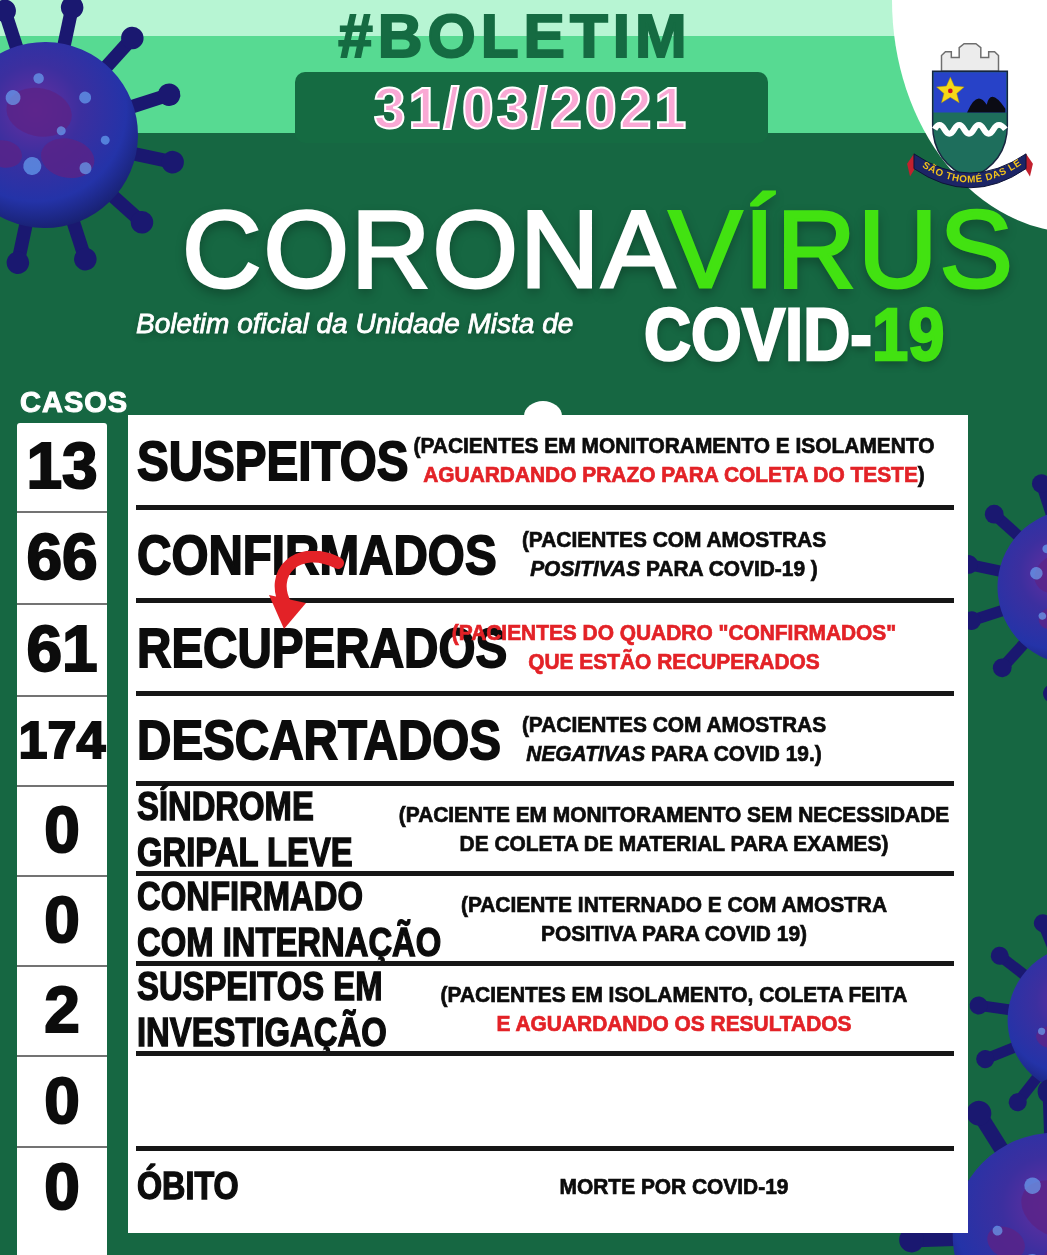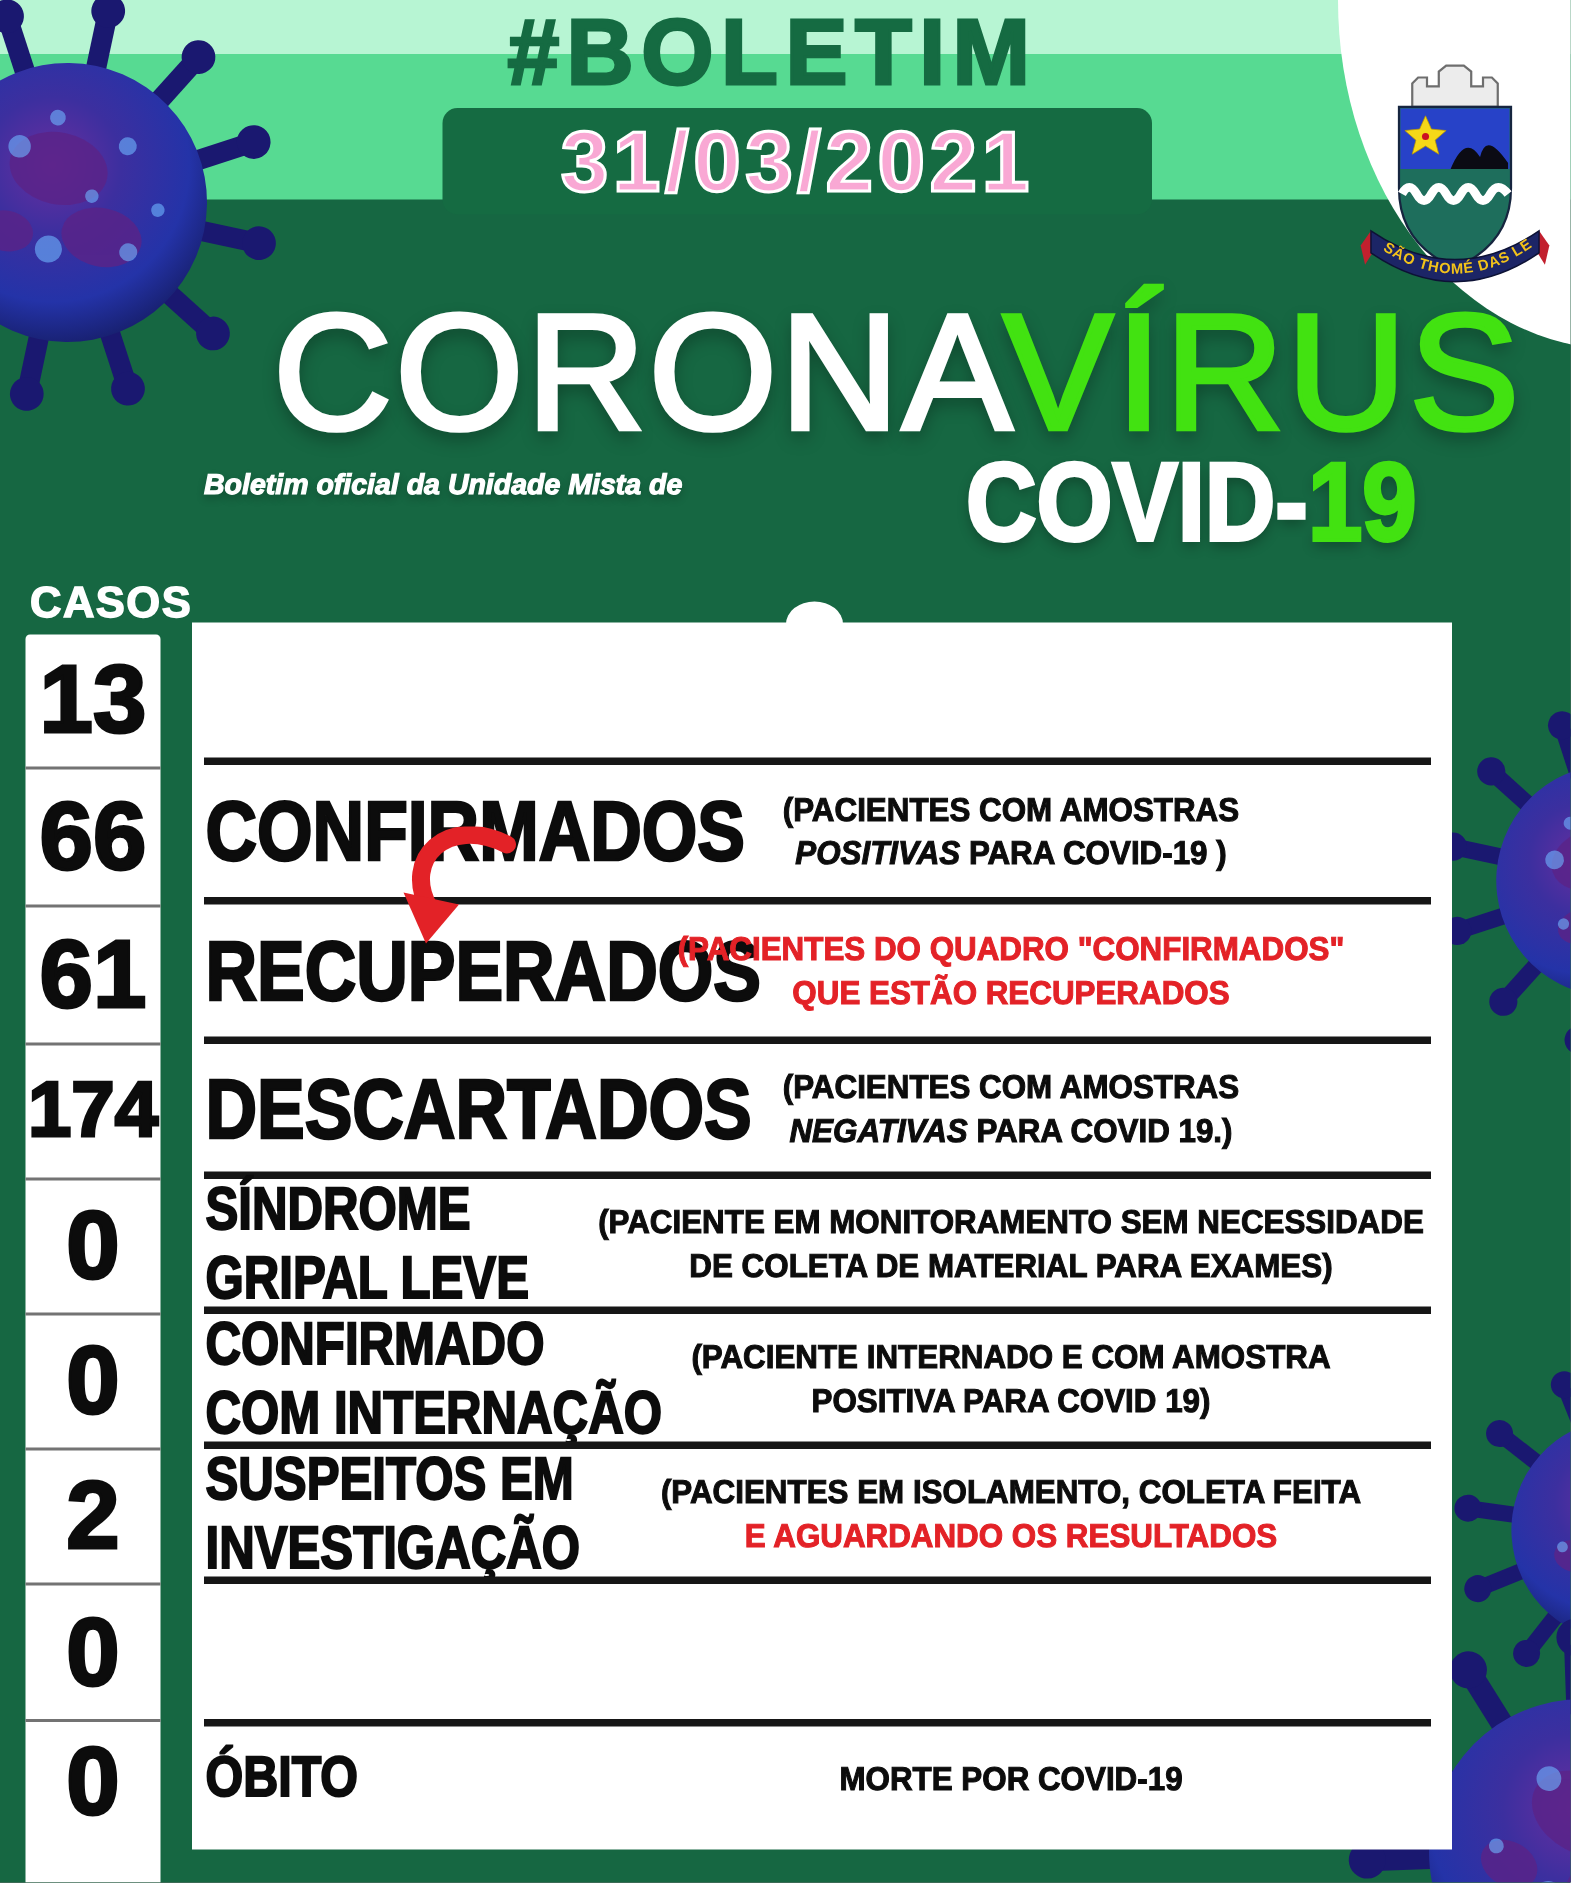--- a/index.html
+++ b/index.html
@@ -35,21 +35,21 @@
   .main-title{
     position:absolute;left:148px;top:193px;white-space:nowrap;z-index:1;
     font-size:110px;font-weight:normal;letter-spacing:2px;line-height:112px;
     text-shadow:0 5px 12px rgba(0,0,0,.35);
     margin-left:34px;
   }
   .t-white{color:#fff;-webkit-text-stroke:3px #fff;}
   .t-lime{color:#42E211;-webkit-text-stroke:3px #42E211;}
   .subtitle{
     position:absolute;left:136px;top:307px;z-index:1;color:#fff;
-    font-size:19px;line-height:34px;font-weight:bold;font-style:italic;
+    font-size:28px;line-height:34px;font-weight:normal;font-style:italic;
     -webkit-text-stroke:0.8px #fff;text-shadow:0 3px 6px rgba(0,0,0,.3);
   }
   .covid{
     position:absolute;left:644px;top:297px;white-space:nowrap;z-index:1;
     font-size:74px;font-weight:bold;line-height:76px;
     transform:scaleX(.88);transform-origin:left center;
     text-shadow:0 4px 9px rgba(0,0,0,.3);
   }
   .covid .t-white{-webkit-text-stroke:2.5px #fff;}
   .covid .t-lime{-webkit-text-stroke:2.5px #42E211;}
@@ -243,20 +243,27 @@
     <div class="num sep" style="top:362px;height:88px">0</div>
     <div class="num sep" style="top:452px;height:88px">0</div>
     <div class="num sep" style="top:542px;height:88px">2</div>
     <div class="num sep" style="top:632px;height:89px">0</div>
     <div class="num sep" style="top:723px;height:79px">0</div>
   </div>
 
   <div class="bump"></div>
   <div class="panel">
 
+    <div class="row" style="top:0;height:90px">
+      <div class="row-title">SUSPEITOS</div>
+      <div class="row-desc">
+        <span>(PACIENTES EM MONITORAMENTO E ISOLAMENTO</span><br>
+        <span class="red">AGUARDANDO PRAZO PARA COLETA DO TESTE</span><span>)</span>
+      </div>
+    </div>
     <div class="divider" style="top:90px"></div>
 
     <div class="row" style="top:95px;height:88px">
       <div class="row-title">CONFIRMADOS</div>
       <div class="row-desc">
         <span>(PACIENTES COM AMOSTRAS</span><br>
         <span class="ital">POSITIVAS</span><span> PARA COVID-19 )</span>
       </div>
     </div>
     <div class="divider" style="top:183px"></div>

